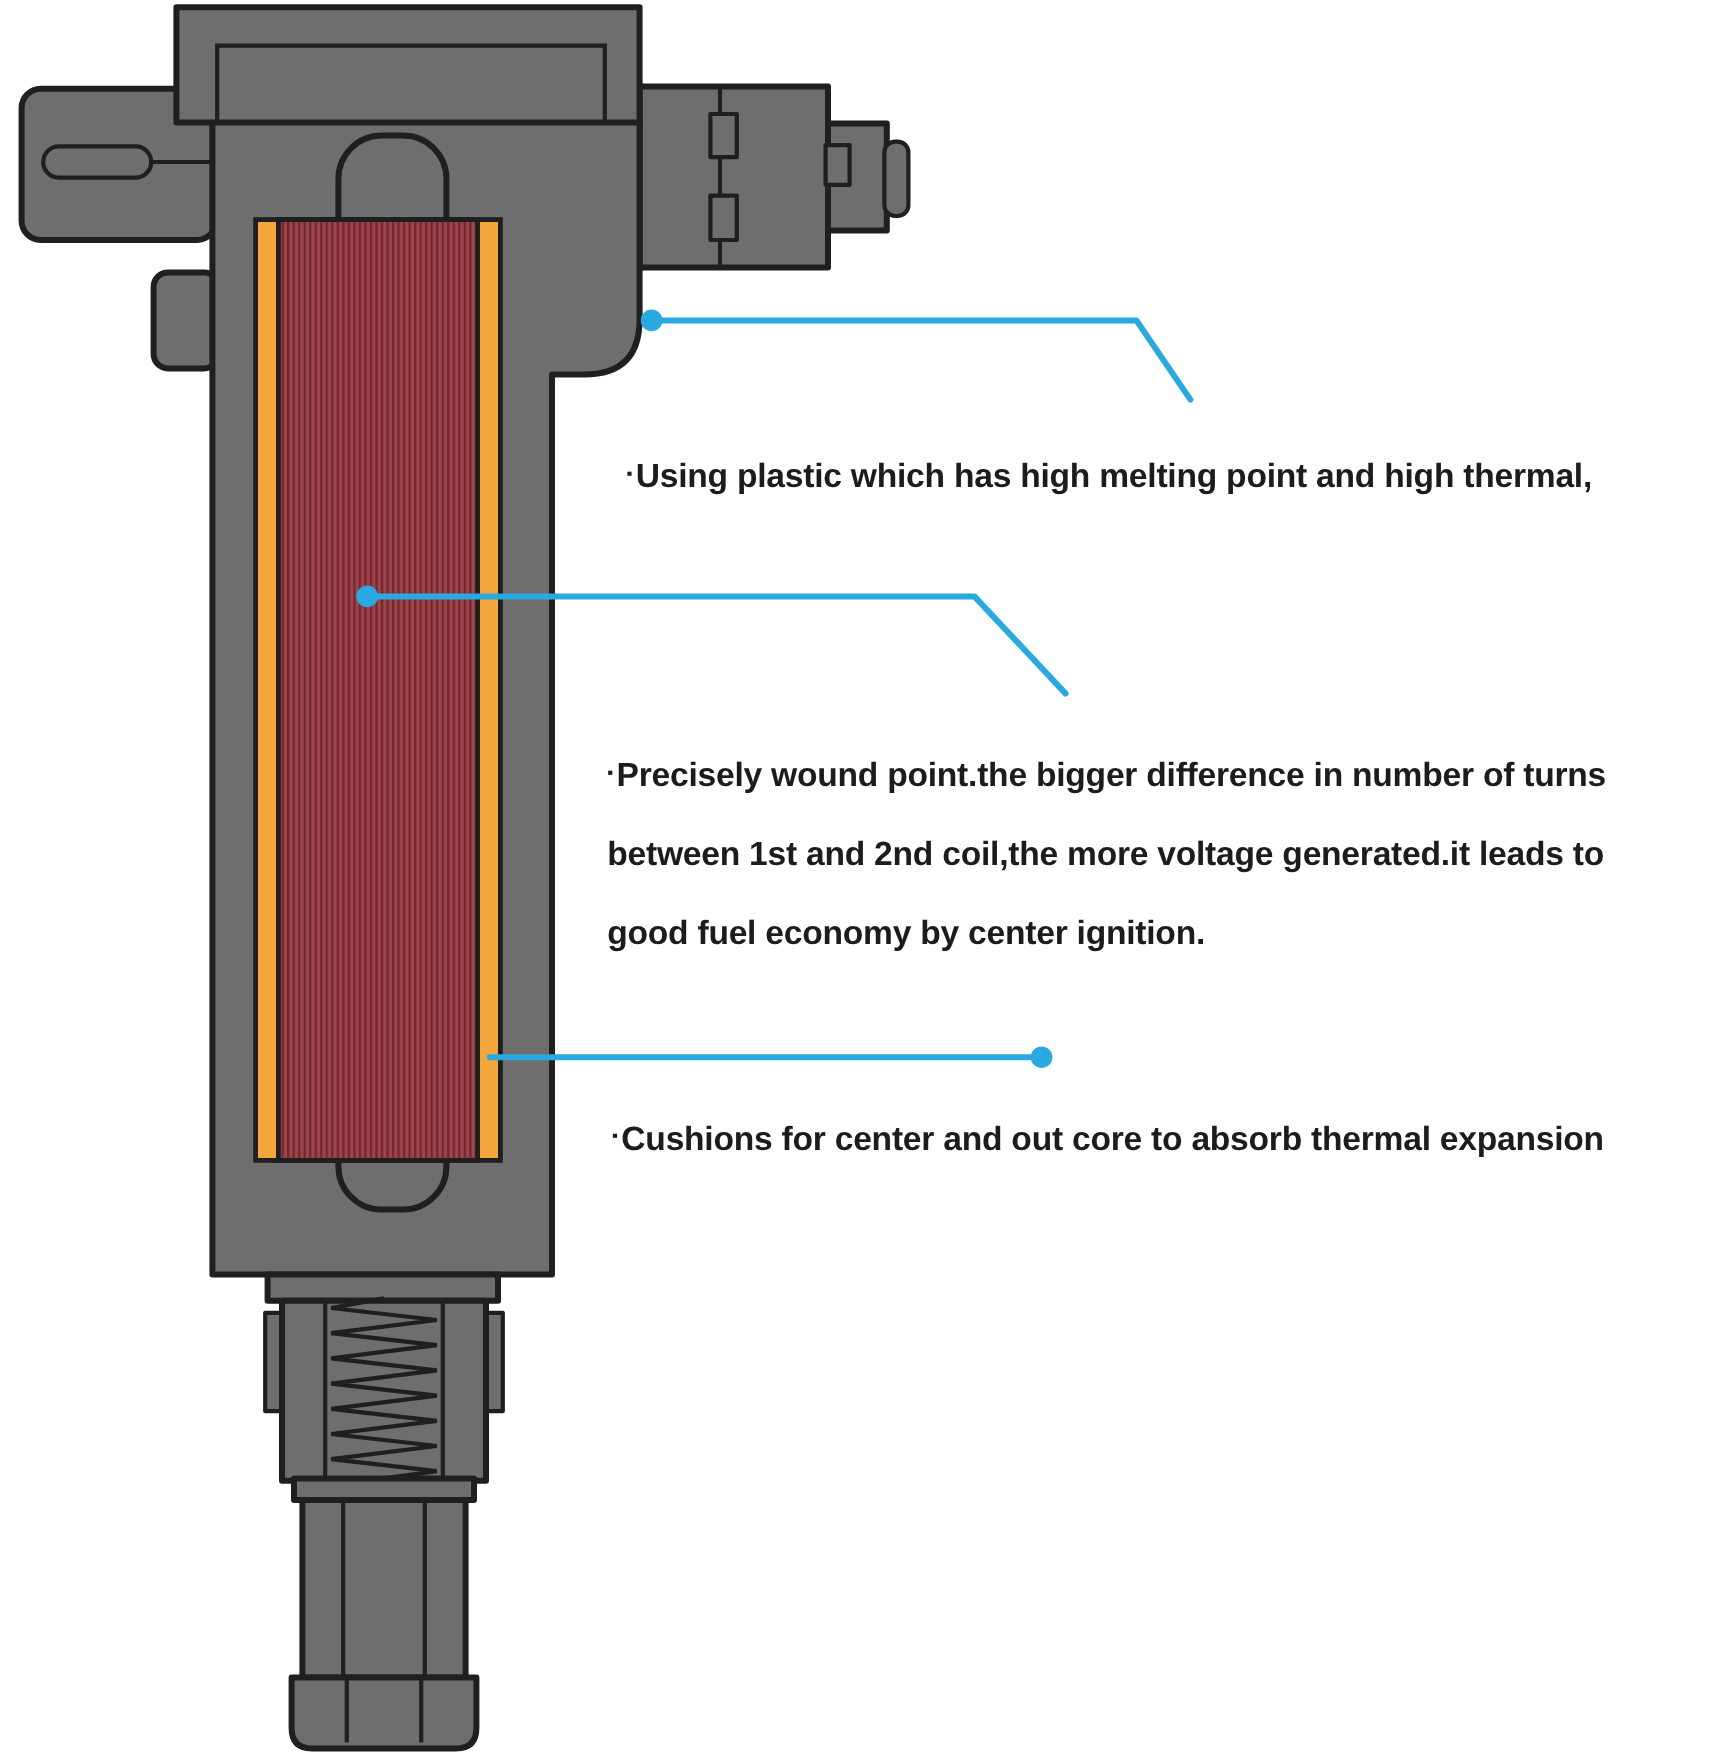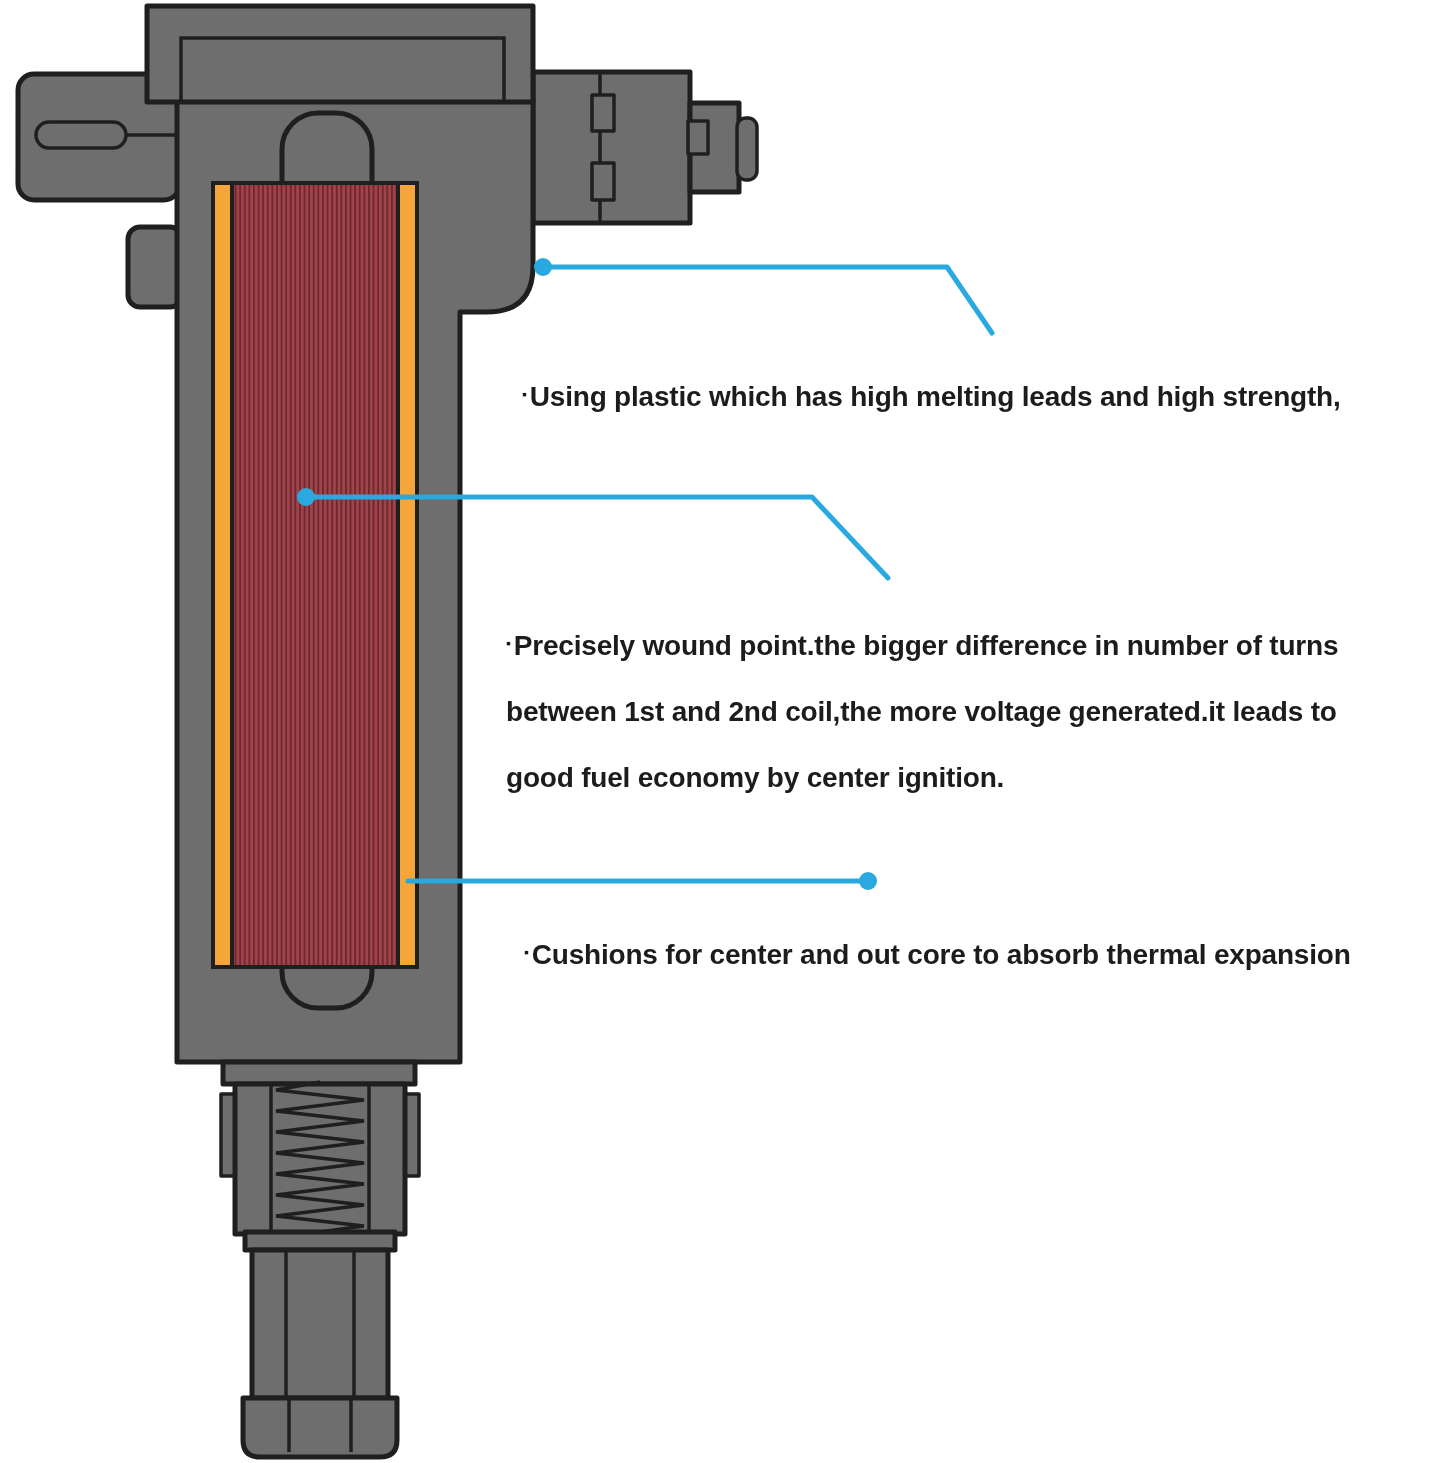--- a/index.html
+++ b/index.html
@@ -27,21 +27,21 @@
   .annotation {
     position:absolute;
     color: var(--text-color,#1c1c1c);
     font-weight:700;
     font-size:28px;
     letter-spacing:-0.2px;
     white-space:nowrap;
   }
   .ann1 { left:522px; top:358px; line-height:73px; }
   .ann2 { left:506px; top:610px; line-height:66px; }
-  .ann3 { left:524px; top:916px; line-height:73px; }
+  .ann3 { left:510px; top:916px; line-height:60px; }
   .indent-sm { padding-left:14px; }
   .indent-xs { padding-left:10px; }
   .bullet { font-size:14px; vertical-align:7px; margin-right:3px; }
 </style>
 </head>
 <body>
 
 <main class="page">
 
   <svg class="figure" width="1445" height="1463" viewBox="0 0 1445 1463" xmlns="http://www.w3.org/2000/svg">
@@ -101,21 +101,21 @@
 
       <circle class="callout-dot" cx="306" cy="497" r="9"></circle>
       <polyline class="callout" points="306,497 812,497 888,578"></polyline>
 
       <polyline class="callout" points="408,881 868,881"></polyline>
       <circle class="callout-dot" cx="868" cy="881" r="9"></circle>
     </g>
   </svg>
 
   <section class="annotation ann1">
-    <div class="ann-line"><span class="bullet">▪</span><span>Using plastic which has high melting leads and high strength,</span></div>
+    <div class="ann-line"><span class="bullet">▪</span><span>Using plastic which has high melting point and high thermal,</span></div>
   </section>
 
   <section class="annotation ann2">
     <div class="ann-line"><span class="bullet">▪</span><span>Precisely wound point.the bigger difference in number of turns</span></div>
     <div class="ann-line"><span>between 1st and 2nd coil,the more voltage generated.it leads to</span></div>
     <div class="ann-line"><span>good fuel economy by center ignition.</span></div>
   </section>
 
   <section class="annotation ann3">
     <div class="ann-line"><span class="bullet">▪</span><span>Cushions for center and out core to absorb thermal expansion</span></div>

